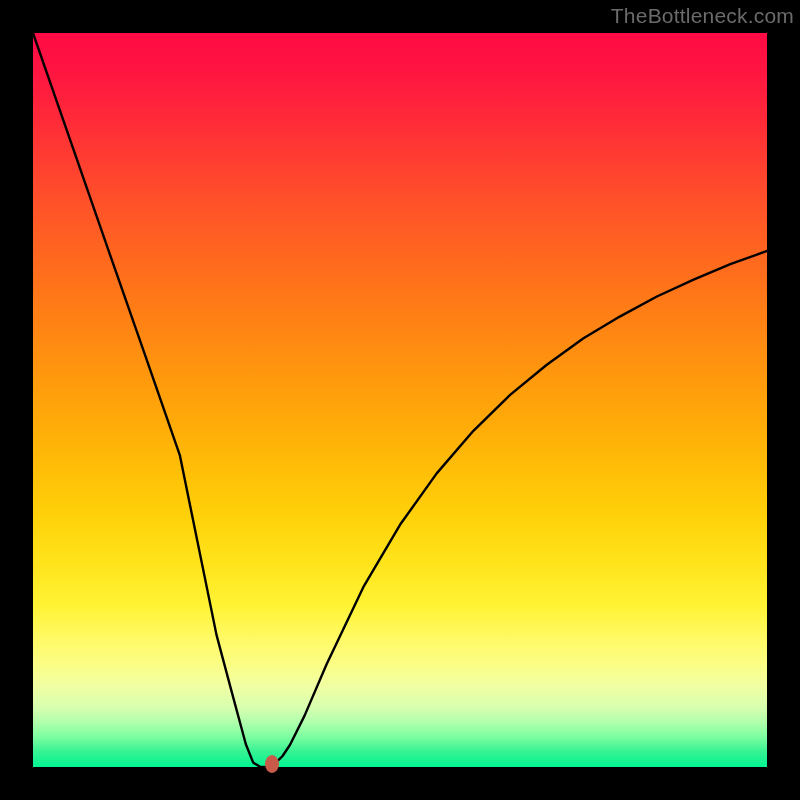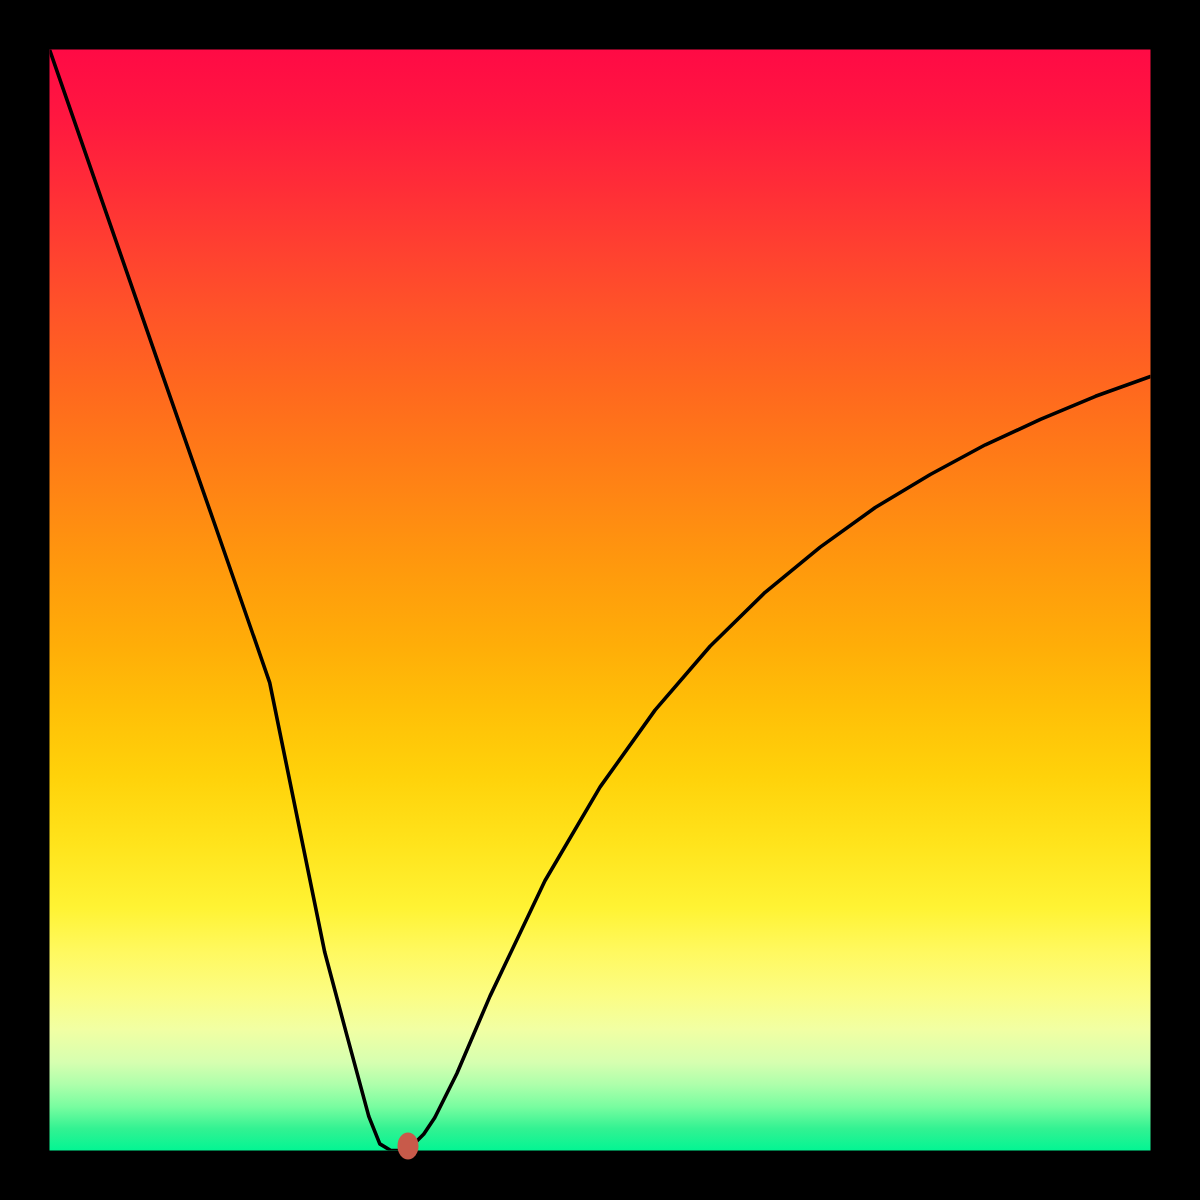--- a/index.html
+++ b/index.html
@@ -83,14 +83,15 @@
 <div class="frame">
 
   <div class="plot"></div>
 
   <svg class="curve" viewBox="0 0 734 734" preserveAspectRatio="none">
     <path id="curve-path" d="M0.00 0.00 L36.70 105.70 L73.40 211.39 L110.10 316.35 L146.80 422.05 L183.50 601.88 L198.18 656.93 L212.86 711.25 L220.20 729.60 L227.54 734.00 L234.88 734.00 L242.22 730.33 L249.56 722.99 L256.90 711.98 L271.58 682.62 L293.60 631.24 L330.30 554.17 L367.00 491.78 L403.70 440.40 L440.40 397.83 L477.10 361.86 L513.80 331.77 L550.50 305.34 L587.20 283.32 L623.90 263.51 L660.60 246.62 L697.30 231.21 L734.00 218.00" fill="none" stroke="#000" stroke-width="2.4" stroke-linejoin="round" stroke-linecap="round"></path>
   </svg>
 
   <div class="marker" id="marker" style="left: 264.55px; top: 755.064px; background: rgb(200, 90, 74);"></div>
 
+  <div class="watermark">TheBottleneck.com</div>
 
 </div>
 
 </body></html>

